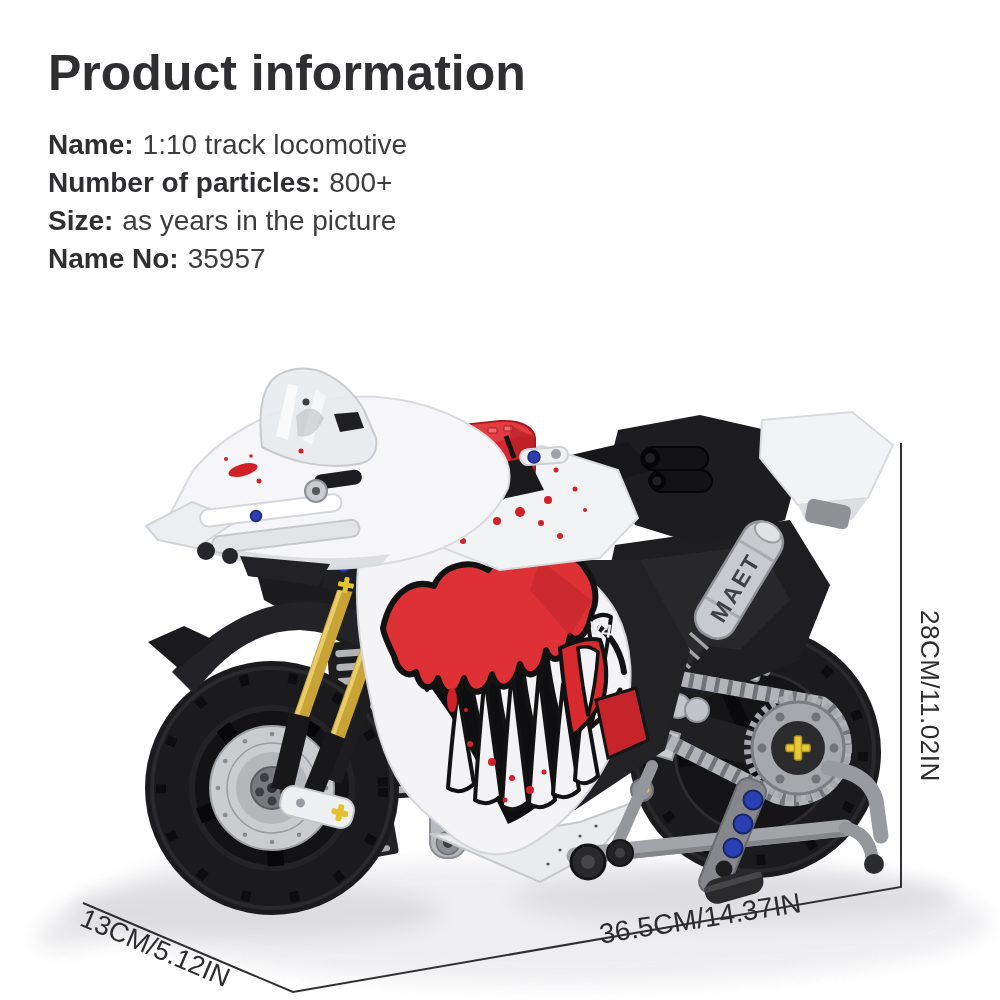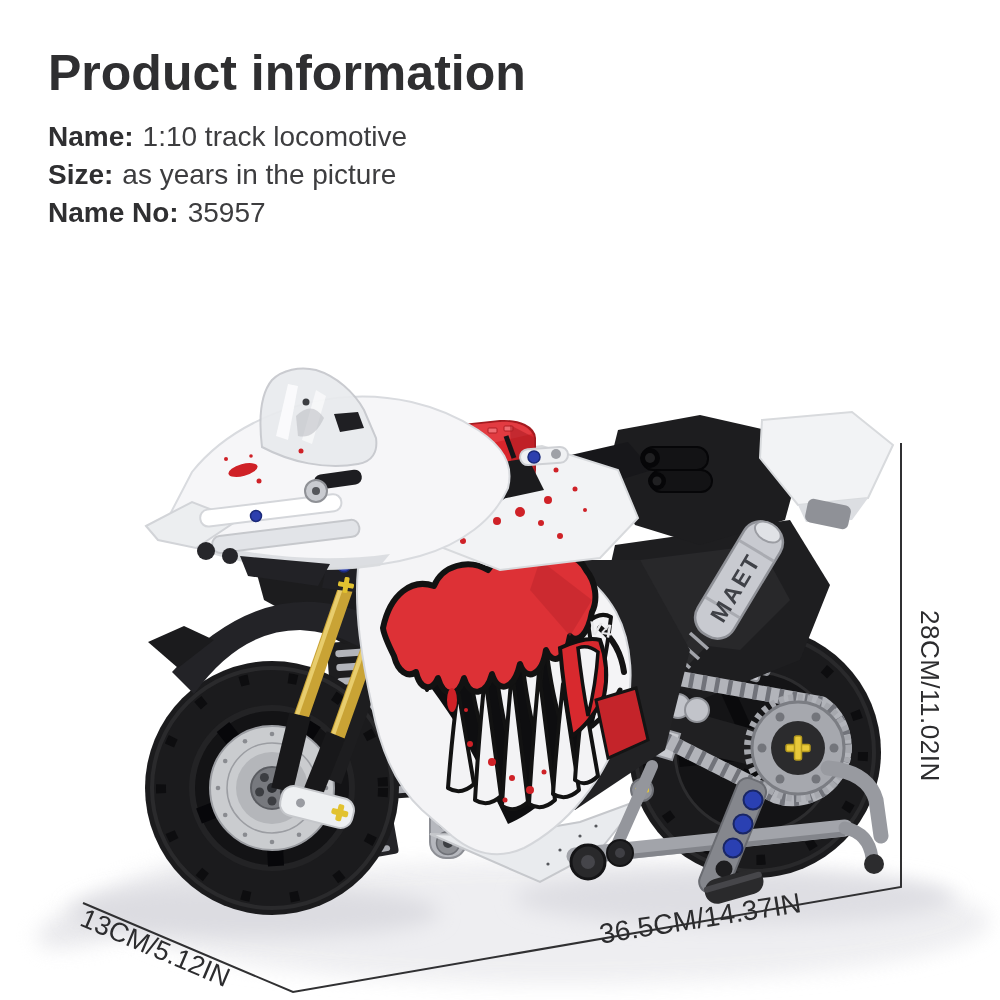--- a/index.html
+++ b/index.html
@@ -1,38 +1,41 @@
 <!DOCTYPE html>
 <html><head>
 <meta charset="utf-8">
 <style>
   html,body{margin:0;padding:0;background:#ffffff;}
   .canvas{position:relative;width:1000px;height:1000px;background:#ffffff;overflow:hidden;
           font-family:Liberation Sans, sans-serif;padding-left:15px;}
   .title{position:absolute;left:48px;top:44px;font-size:50px;font-weight:700;color:#2f2f31;}
-  .specs{position:absolute;left:48px;top:118px;}
+  .specs{position:absolute;left:48px;top:126px;}
   .spec-row{font-size:28px;line-height:38px;color:#3d3d3f;white-space:nowrap;}
   .spec-label{font-weight:700;color:#2f2f31;margin-right:9px;}
   .figure{position:absolute;left:0;top:0;width:1000px;height:1000px;}
   .dim{position:absolute;color:#2c2c2e;white-space:nowrap;font-weight:400;}
   .dim-height{left:945px;top:610px;transform:rotate(90deg);transform-origin:left top;
               font-size:26px;letter-spacing:.5px;}
   .dim-width{left:88px;top:903px;transform:rotate(23deg);transform-origin:left top;font-size:27px;}
   .dim-length{left:597px;top:919px;transform:rotate(-9deg);transform-origin:left top;font-size:28px;}
 </style>
 </head>
 <body>
 
 <div class="canvas">
 
   <div class="title">Product information</div>
 
   <div class="specs">
     <div class="spec-row">
       <span class="spec-label">Name:</span><span class="spec-value">1:10 track locomotive</span>
+    </div>
+    <div class="spec-row">
+      <span class="spec-label">Number of particles:</span><span class="spec-value">800+</span>
     </div>
     <div class="spec-row">
       <span class="spec-label">Size:</span><span class="spec-value">as years in the picture</span>
     </div>
     <div class="spec-row">
       <span class="spec-label">Name No:</span><span class="spec-value">35957</span>
     </div>
   </div>
 
   <svg class="figure" viewBox="0 0 1000 1000">

